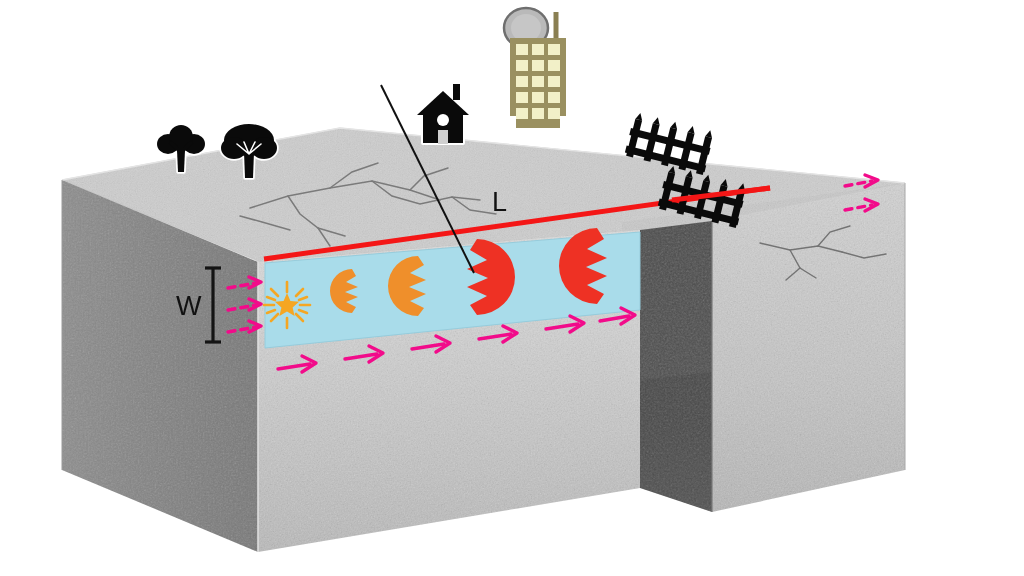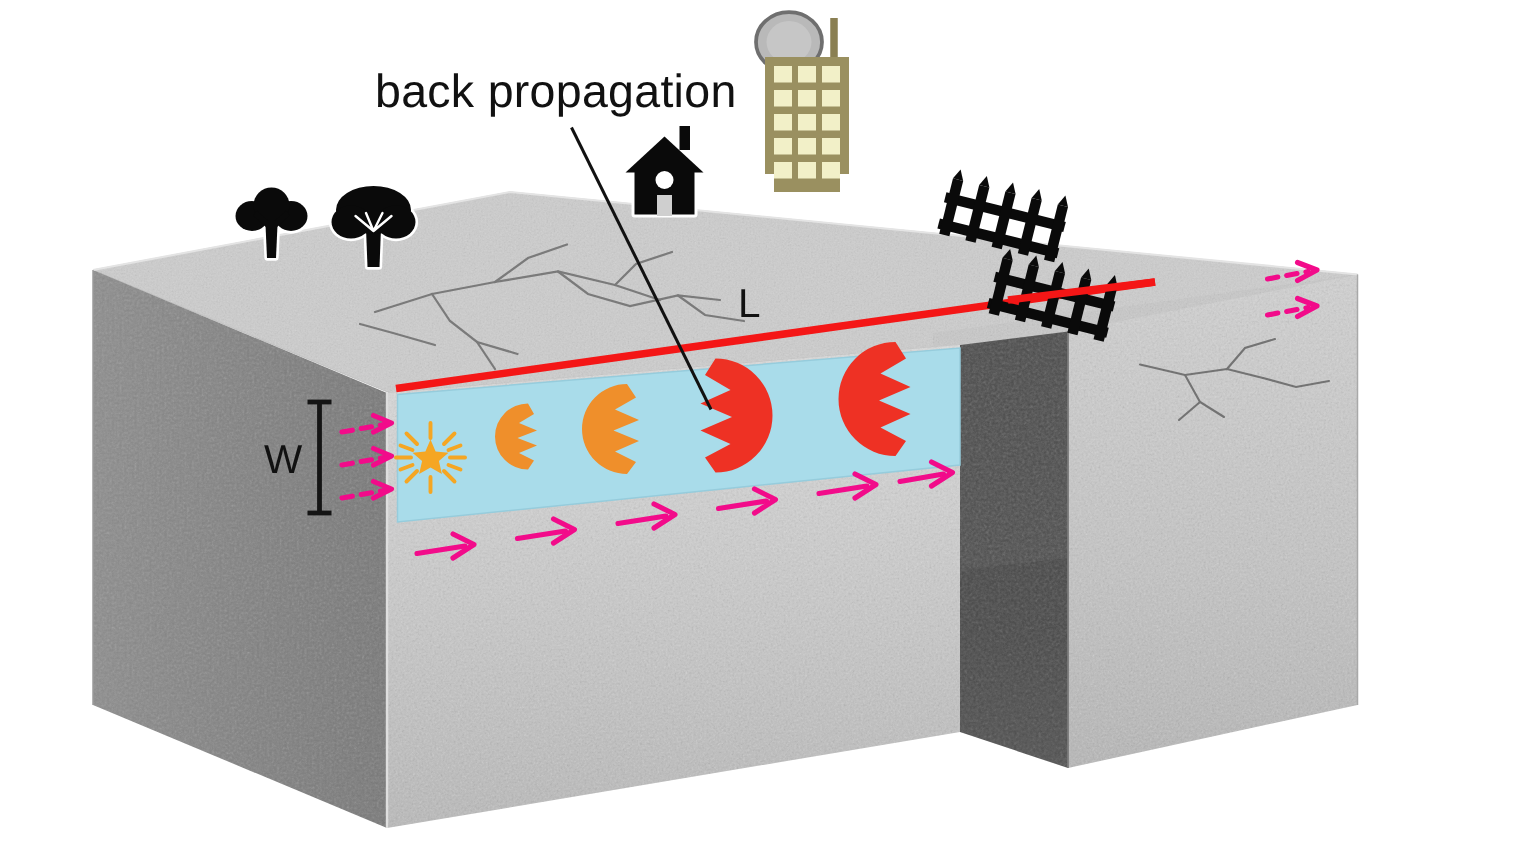--- a/index.html
+++ b/index.html
@@ -369,19 +369,18 @@
         <polygon points="20,-14 23.5,-21 27,-14"></polygon>
         <polygon points="38,-14 41.5,-21 45,-14"></polygon>
         <polygon points="56,-14 59.5,-21 63,-14"></polygon>
         <polygon points="74,-14 77.5,-21 81,-14"></polygon>
       </g>
     </g>
 
     <line x1="672" y1="200" x2="770" y2="188" stroke="#f41616" stroke-width="5"></line>
   </svg>
 
-  <div class="lbl" id="label-back-propagation">back propagation</div>
 
   <div class="lbl" id="label-L">L</div>
 
   <div class="lbl" id="label-W">W</div>
 
 </div>
 
 </body></html>

